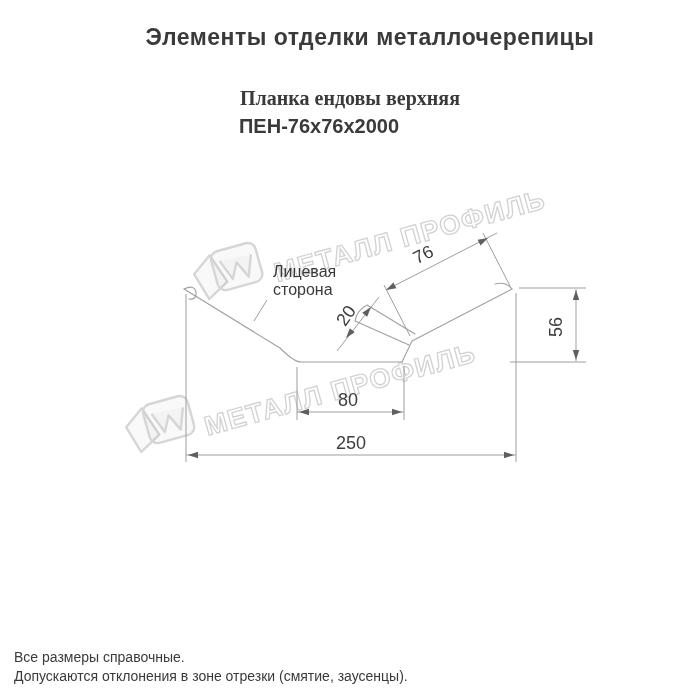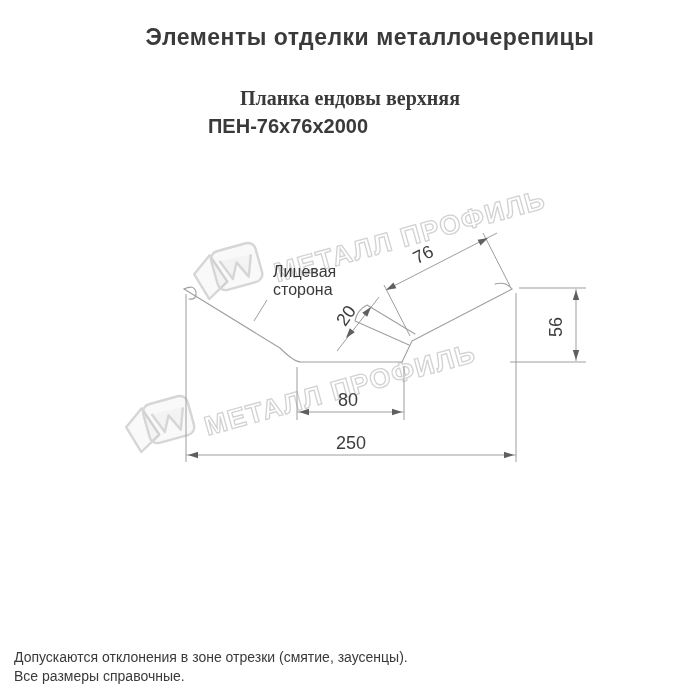--- a/index.html
+++ b/index.html
@@ -10,21 +10,21 @@
   .page-title{
     position:absolute;top:24px;left:0;width:700px;text-align:center;
     font-size:23px;font-weight:bold;color:#3a3a3a;letter-spacing:0.5px;padding-left:20px;
   }
   .product-name{
     position:absolute;top:87px;left:0;width:700px;text-align:center;
     font-size:20px;font-weight:bold;color:#3a3a3a;font-family:Liberation Serif, serif;
   }
   .product-code{
     position:absolute;top:115px;left:0;width:576px;text-align:center;
-    font-size:20px;font-weight:bold;color:#3a3a3a;
+    font-size:20px;font-weight:bold;color:#3a3a3a;padding-left:31px;
   }
   svg.drawing{position:absolute;left:0;top:0;}
   .pline{fill:none;stroke:#a0a0a0;stroke-width:1.1;stroke-linecap:round;stroke-linejoin:round;}
   .dline{fill:none;stroke:#9d9d9d;stroke-width:1;}
   .arr{fill:#5f5f5f;stroke:none;}
   .dtxt{fill:#3d3d3d;font-size:18px;font-family:"Liberation Sans",sans-serif;text-anchor:middle;}
   .ltxt{fill:#3a3a3a;font-size:16px;font-family:"Liberation Sans",sans-serif;text-anchor:start;}
   .wm-shape{fill:rgba(0,0,0,0.025);stroke:#d6d6d6;stroke-width:2.4;stroke-linejoin:round;}
   .wm-txt{
     fill:none;stroke:#d2d2d2;stroke-width:1.3;
@@ -112,17 +112,17 @@
       <path class="dline" d="M 186,294 L 186,462"></path>
       <path class="dline" d="M 516,293 L 516,462"></path>
       <path class="dline" d="M 186,455 L 516,455"></path>
       <polygon class="arr" points="0,0 -10,-3.2 -10,3.2" transform="translate(188,455) rotate(180)"></polygon>
       <polygon class="arr" points="0,0 -10,-3.2 -10,3.2" transform="translate(514,455) rotate(0)"></polygon>
       <text class="dtxt" x="351" y="449">250</text>
     </g>
   </svg>
 
   <div class="footer">
+    <div>Все размеры справочные.</div>
     <div>Допускаются отклонения в зоне отрезки (смятие, заусенцы).</div>
-    <div>Все размеры справочные.</div>
   </div>
 
 </div>
 
 </body></html>

